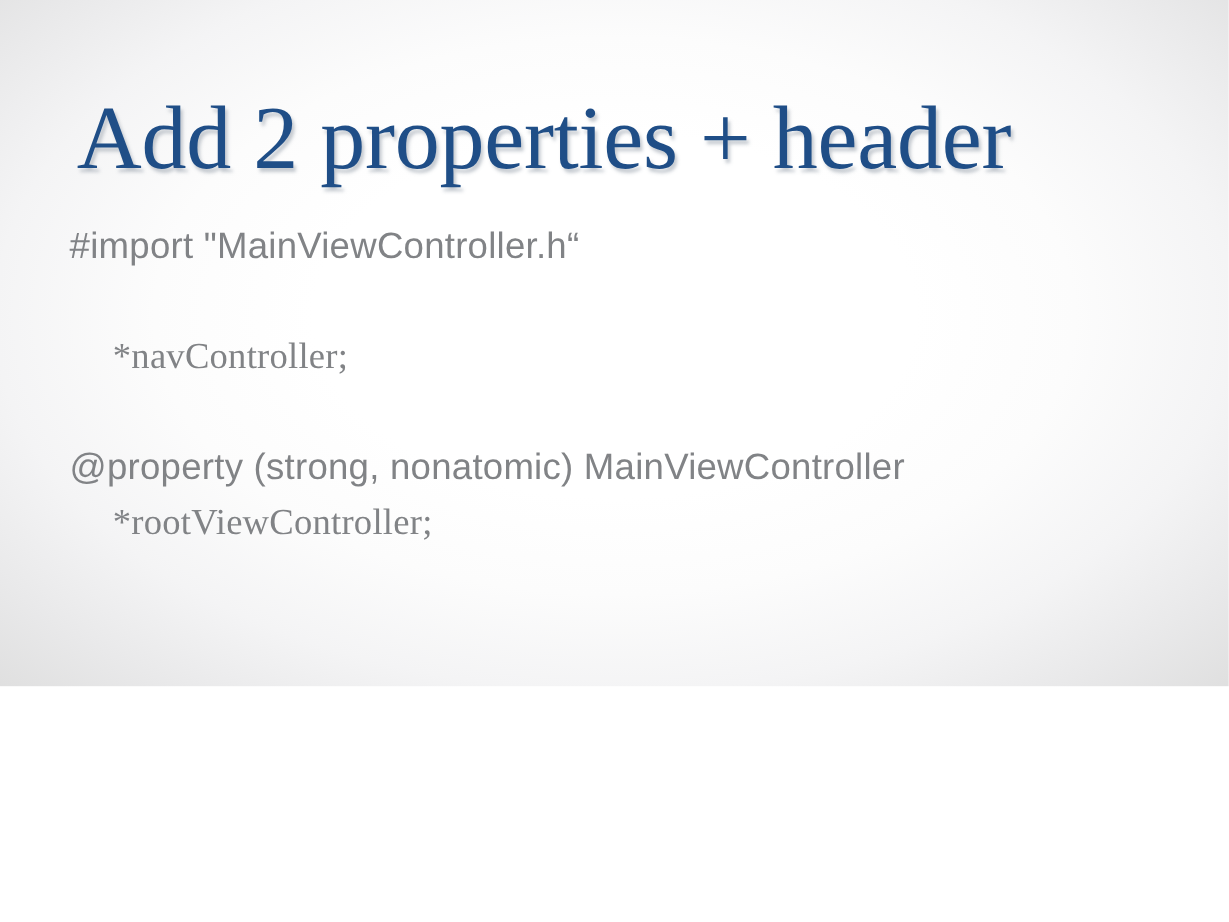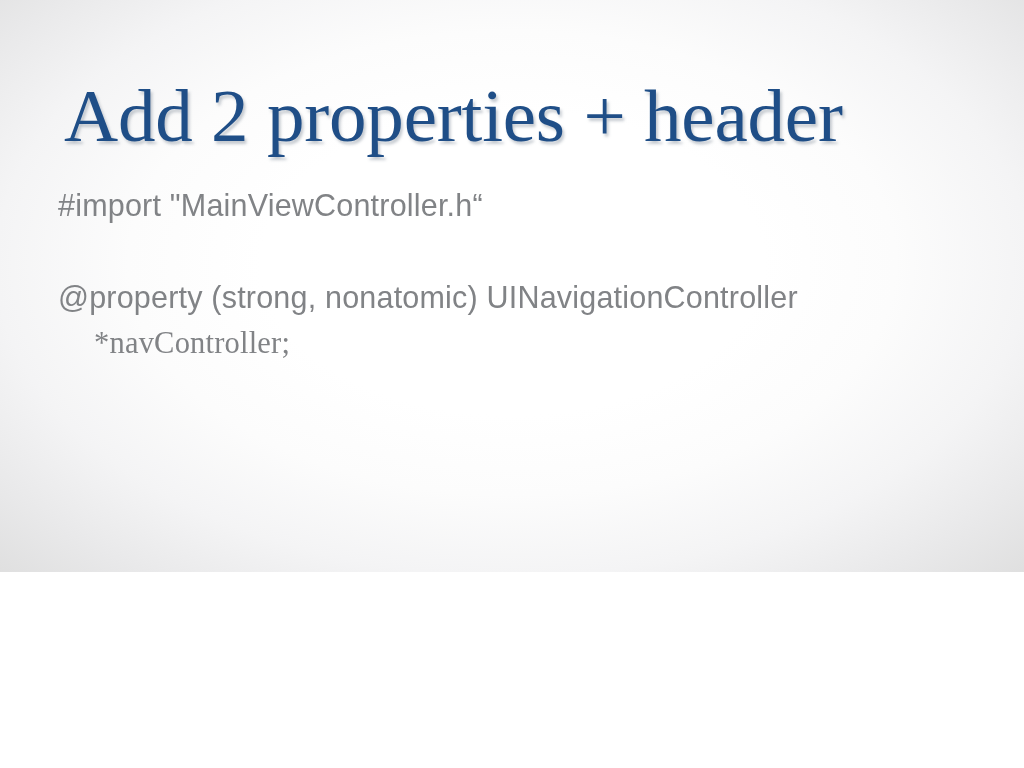--- a/index.html
+++ b/index.html
@@ -95,27 +95,28 @@
 
   <div id="body-text">
 
     <p class="para">
       <span>#import "MainViewController.h“</span>
     </p>
 
     <div class="spacer"></div>
 
     <p class="para">
-      <span>@property (strong, nonatomic) UINavigationController</span>
       <span class="cont">*navController;</span>
     </p>
 
     <div class="spacer"></div>
 
     <p class="para">
+      <span>@property (strong, nonatomic) MainViewController</span>
+      <span class="cont">*rootViewController;</span>
     </p>
 
   </div>
 
   <span class="dot" id="dot-left"></span>
   <span class="dot" id="dot-right"></span>
 
   <span id="page-number">7</span>
 
 </div>

